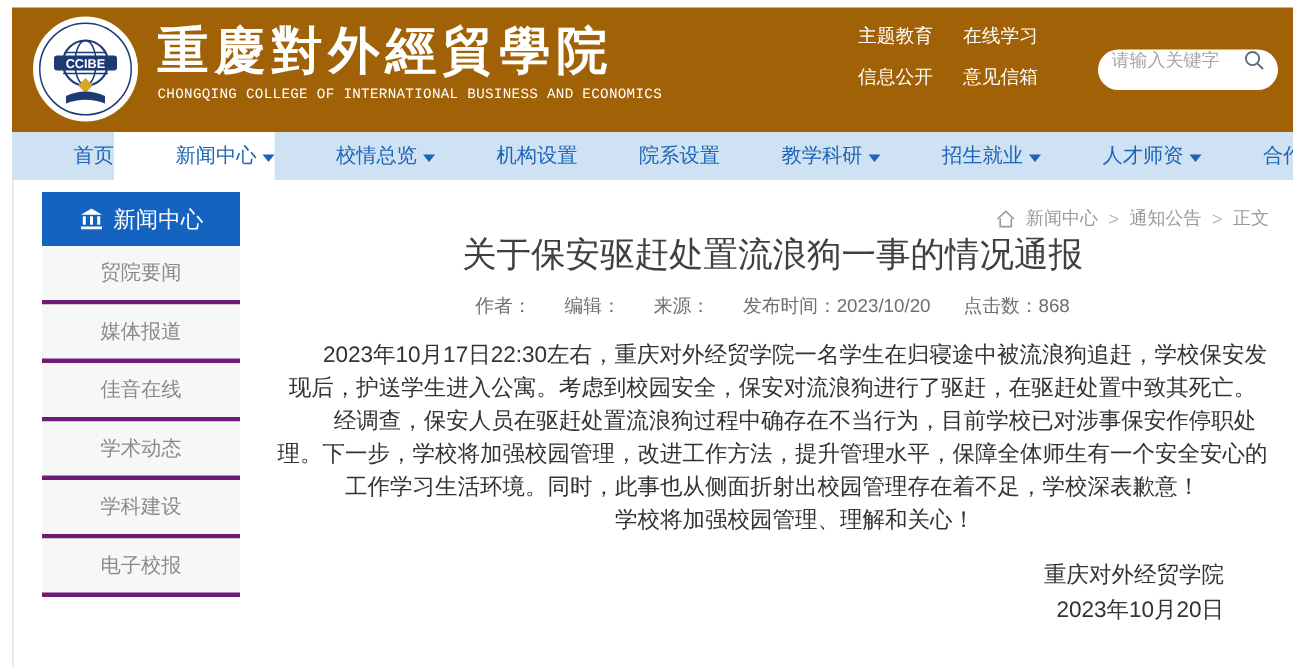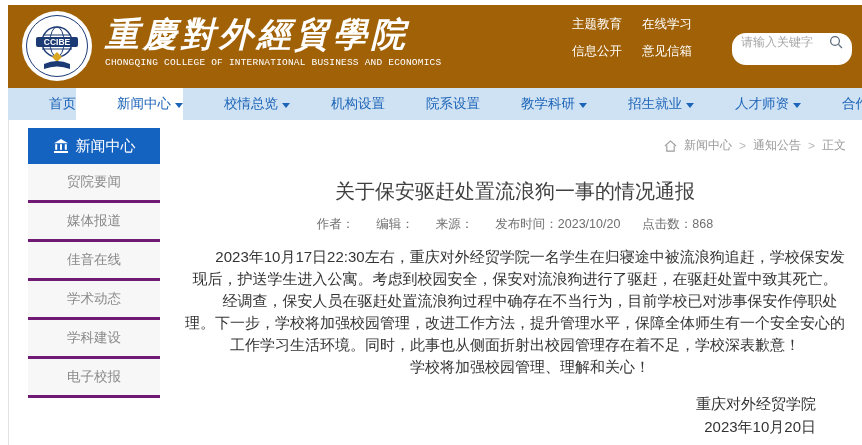--- a/index.html
+++ b/index.html
@@ -5,28 +5,28 @@
   * { margin:0; padding:0; box-sizing:border-box; }
   body { background:#fff; font-family:"Liberation Sans","DejaVu Sans",sans-serif; }
   .stage { position:relative; width:862px; height:445px; background:#fff; overflow:hidden; }
   .page { position:absolute; left:8px; top:5px; width:854px; }
 
   
   .site-header { position:relative; height:83px; background:#a16207; }
   .logo { position:absolute; left:13px; top:5px; width:72px; height:72px; cursor:pointer; }
   .brand { position:absolute; left:97px; top:8px; color:#fff; }
   .brand-cn { font-family:"DejaVu Serif","Liberation Serif",serif; font-size:34px; font-weight:bold;
-              font-style:italic; letter-spacing:4px; line-height:42px; white-space:nowrap; }
+              letter-spacing:4px; line-height:42px; white-space:nowrap; }
   .brand-en { font-family:"Liberation Mono","DejaVu Sans Mono",monospace; font-size:9.5px;
               letter-spacing:0.2px; margin-top:2px; white-space:nowrap; }
   .quick-links { position:absolute; top:11px; right:170px; display:grid;
                  grid-template-columns:auto auto; gap:10px 20px; }
   .quick-links a { color:#fff; font-size:12.5px; text-decoration:none; cursor:pointer; white-space:nowrap; }
   .search-box { position:absolute; top:28px; right:10px; width:120px; height:27px; background:#fff;
-                border-radius:14px; display:flex; align-items:flex-end; padding:16px 9px; gap:4px; }
+                border-radius:14px; display:flex; align-items:flex-start; padding:0 9px; gap:4px; }
   .search-box input { flex:1; min-width:0; border:none; outline:none; background:transparent;
                       font-size:12px; color:#333; font-family:inherit; }
   .search-box input::placeholder { color:#a6a6a6; }
   .search-icon { flex:none; display:flex; cursor:pointer; }
 
   
   .main-nav { display:flex; height:32px; background:#cfe2f3; }
   .nav-item { flex:1; display:flex; align-items:center; justify-content:center; gap:4px;
               font-size:13.5px; color:#1c64b8; cursor:pointer; white-space:nowrap;padding-left:41px; }
   .nav-item.active { background:#ffffff; }
@@ -39,21 +39,21 @@
   .side-head { height:36px; background:#1563c1; color:#fff; display:flex; align-items:center;
                justify-content:center; gap:7px; font-size:15px; }
   .side-item { height:39px; background:#f7f7f7; border-bottom:3px solid #701a75; display:flex;
                align-items:center; justify-content:center; color:#8a8a8a; font-size:13.5px; cursor:pointer; }
 
   .main { flex:1; padding:0 16px 0 24px; }
   .breadcrumb { margin-top:17px; display:flex; justify-content:flex-end; align-items:center;
                 gap:7px; font-size:12px; color:#9a9a9a; }
   .breadcrumb a { color:#9a9a9a; text-decoration:none; cursor:pointer; }
   .crumb-sep { color:#bbb; }
-  .article-title { margin-top:24px; text-align:center; font-size:20px; color:#404040; font-weight:500; }
+  .article-title { text-align:center; font-size:23px; color:#404040; font-weight:500; }
   .article-meta { margin-top:11px; display:flex; justify-content:center; gap:22px;
                   font-size:12.5px; color:#6f6f6f; }
   .article-body { margin-top:13px; font-size:15px; color:#333; line-height:22px; }
   .article-body p { text-indent:2em;text-align:center; }
   .signature { margin-top:14px; text-align:right; padding-right:30px; font-size:15px;
                color:#333; line-height:23px; }
 </style>
 </head>
 <body>
 

